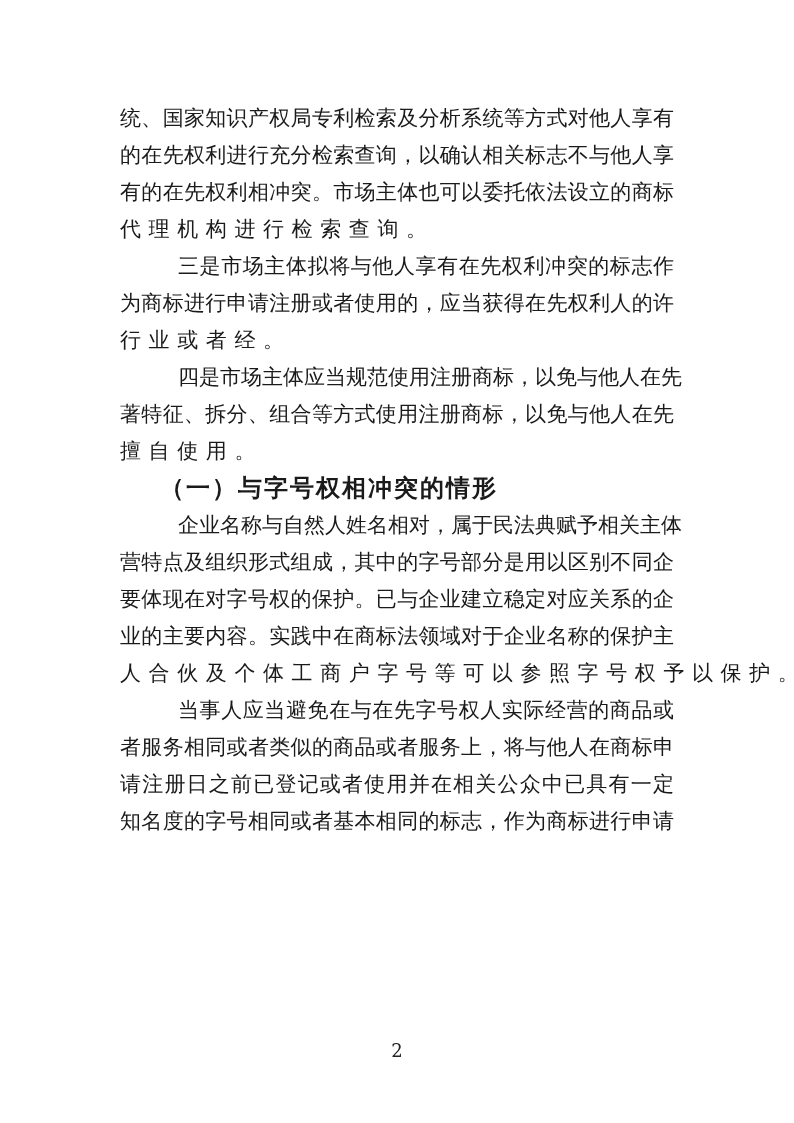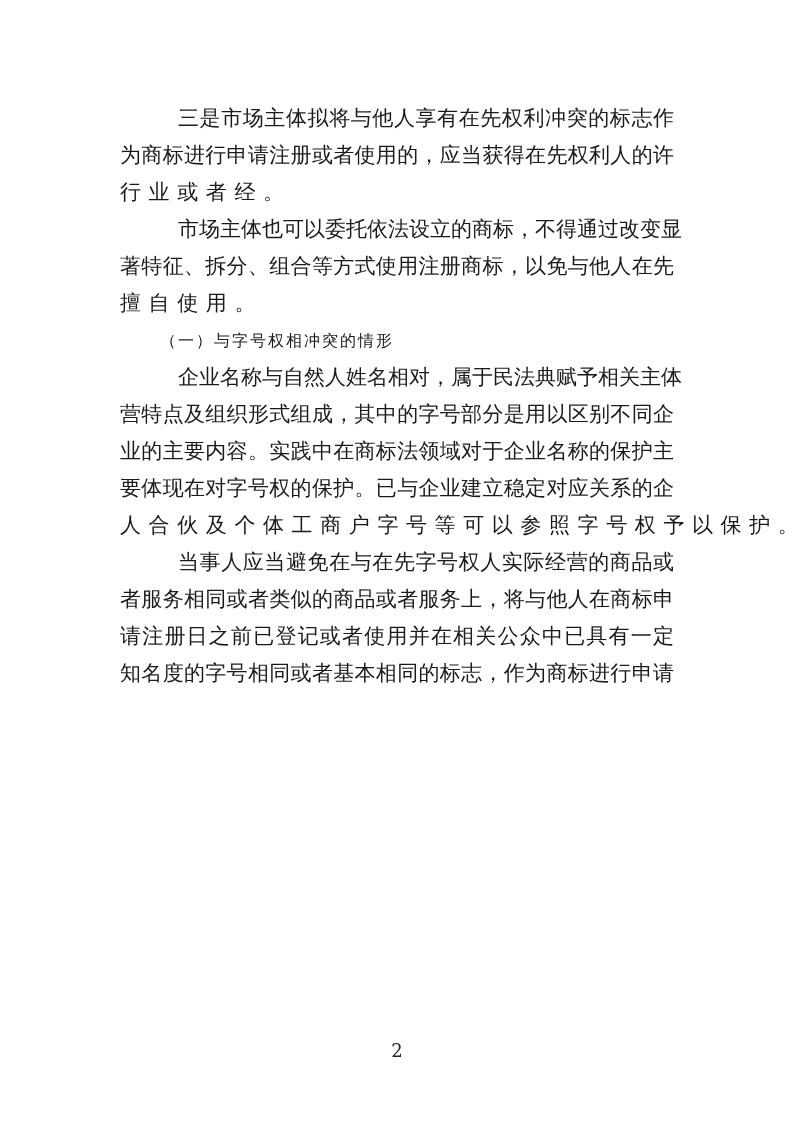--- a/index.html
+++ b/index.html
@@ -39,63 +39,69 @@
     }
     .heading {
       font-family: "DejaVu Sans", "Liberation Sans", sans-serif;
       font-weight: normal;
       text-align-last: left;
       letter-spacing: 0.5px;
       font-size: 21px;
     }
     .subheading {
       font-family: "DejaVu Sans", "Liberation Sans", sans-serif;
-      font-weight: normal;
+      font-weight: bold;
       text-align-last: left;
       letter-spacing: 2px;
-      font-size: 16px;
+      font-size: 24px;
       padding-left: 40px;
     }
     .page-number {
       position: absolute;
       left: 0;
       width: 794px;
       top: 1040px;
       text-align: center;
       font-family: "DejaVu Serif", "Liberation Serif", serif;
       font-size: 18px;
       color: #222;
     }
   </style>
 </head>
 <body>
 
 <div class="page">
 
+  <div>
+    <div class="line">统、国家知识产权局专利检索及分析系统等方式对他人享有</div>
+    <div class="line">的在先权利进行充分检索查询，以确认相关标志不与他人享</div>
+    <div class="line">有的在先权利相冲突。市场主体也可以委托依法设立的商标</div>
+    <div class="line last">代理机构进行检索查询。</div>
+  </div>
 
   <div>
     <div class="line indent">三是市场主体拟将与他人享有在先权利冲突的标志作</div>
     <div class="line">为商标进行申请注册或者使用的，应当获得在先权利人的许</div>
     <div class="line last">行业或者经。</div>
   </div>
 
   <div>
-    <div class="line indent">市场主体也可以委托依法设立的商标，不得通过改变显</div>
+    <div class="line indent">四是市场主体应当规范使用注册商标，以免与他人在先</div>
     <div class="line">著特征、拆分、组合等方式使用注册商标，以免与他人在先</div>
     <div class="line last">擅自使用。</div>
   </div>
 
 
   <div class="line subheading">（一）与字号权相冲突的情形</div>
 
   <div>
     <div class="line indent">企业名称与自然人姓名相对，属于民法典赋予相关主体</div>
     <div class="line">营特点及组织形式组成，其中的字号部分是用以区别不同企</div>
+    <div class="line">要体现在对字号权的保护。已与企业建立稳定对应关系的企</div>
     <div class="line">业的主要内容。实践中在商标法领域对于企业名称的保护主</div>
-    <div class="line">要体现在对字号权的保护。已与企业建立稳定对应关系的企</div>
     <div class="line last">人合伙及个体工商户字号等可以参照字号权予以保护。</div>
   </div>
 
   <div>
     <div class="line indent">当事人应当避免在与在先字号权人实际经营的商品或</div>
     <div class="line">者服务相同或者类似的商品或者服务上，将与他人在商标申</div>
     <div class="line">请注册日之前已登记或者使用并在相关公众中已具有一定</div>
     <div class="line">知名度的字号相同或者基本相同的标志，作为商标进行申请</div>
   </div>
 </div>

